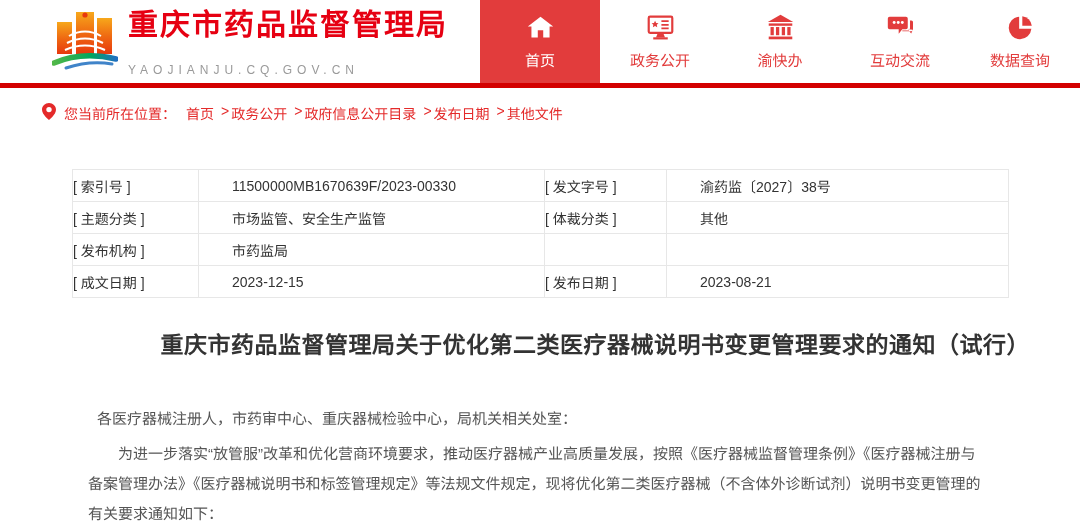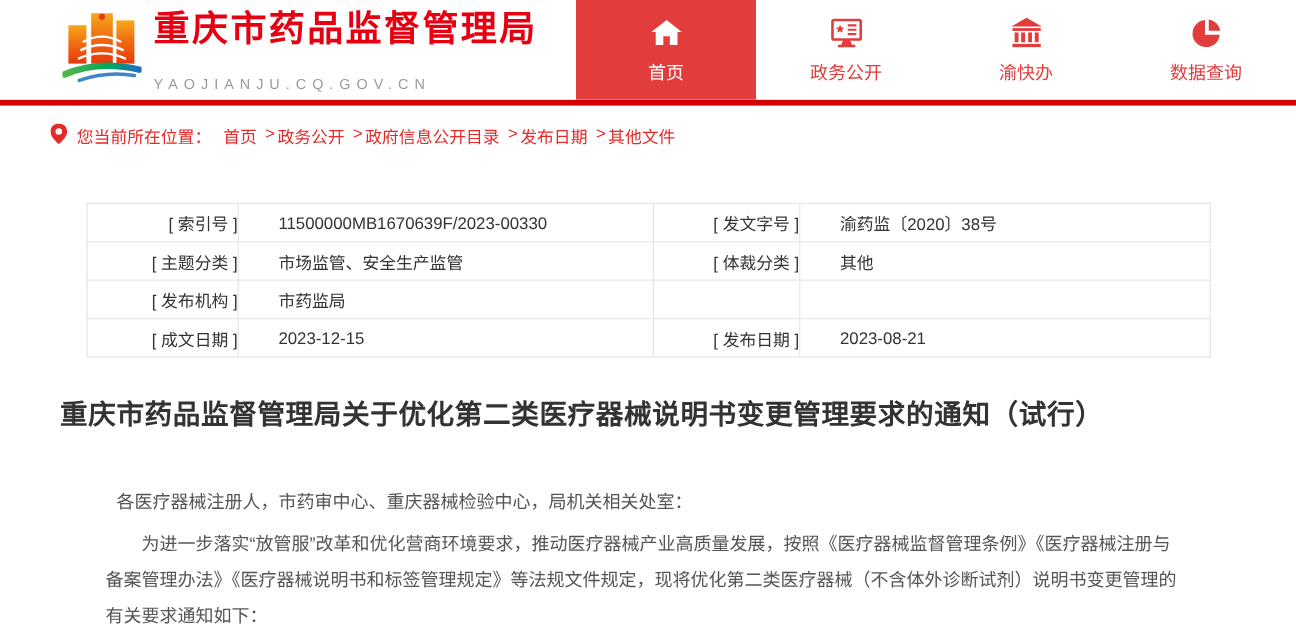--- a/index.html
+++ b/index.html
@@ -10,21 +10,21 @@
     --title-text:#333333;
     --body-text:#555555;
     --table-border:#e7e7e7;
   }
   *{box-sizing:border-box;margin:0;padding:0;}
   html,body{width:1080px;height:525px;overflow:hidden;background:#fff;
     font-family:"Liberation Sans","DejaVu Sans",sans-serif;}
 
   
   .topbar{position:relative;height:83px;background:#fff;}
-  .logo-area{position:absolute;left:52px;top:8px;display:flex;align-items:flex-start;gap:10px;cursor:pointer;}
+  .logo-area{position:absolute;left:52px;top:8px;display:flex;align-items:center;gap:10px;cursor:pointer;}
   .brand-name{font-size:30px;font-weight:bold;color:var(--brand-red);letter-spacing:2px;line-height:1.15;}
   .brand-domain{font-size:12px;color:#9a9a9a;letter-spacing:5px;margin-top:20px;}
   .nav{position:absolute;top:0;right:0;width:600px;height:83px;display:flex;}
   .nav-item{flex:1;display:flex;flex-direction:column;align-items:center;justify-content:center;gap:7px;cursor:pointer;}
   .nav-icon{color:var(--nav-red);display:flex;}
   .nav-icon svg{width:29px;height:29px;}
   .nav-label{font-size:15px;color:var(--nav-red);}
   .nav-item.active{background:var(--nav-red);}
   .nav-item.active .nav-label{color:#fff;}
   .nav-item.active .nav-icon{color:#fff;}
@@ -34,26 +34,26 @@
   .breadcrumb{display:flex;align-items:flex-start;margin:15px 0 0 42px;font-size:14px;color:var(--bc-red);}
   .bc-pin{margin-right:8px;display:flex;color:var(--bc-red);}
   .bc-prefix{margin-right:10px;}
   .bc-link{cursor:pointer;}
   .bc-sep{margin:0 2px 0 7px;}
 
   
   .meta-table{border-collapse:collapse;table-layout:fixed;width:936px;margin:46px 0 0 72px;
     font-size:14px;color:#3a3a3a;}
   .meta-table td{border:1px solid var(--table-border);height:32px;padding:0;overflow:hidden;white-space:nowrap;}
-  .meta-table td.cell-label{text-align:right;color:#333;}
+  .meta-table td.cell-label{text-align:left;color:#333;}
   .meta-table td.cell-value{padding-left:33px;color:#333;}
   .col-l{width:126px;} .col-v1{width:346px;} .col-l2{width:122px;} .col-v2{width:342px;}
 
   
-  .article-title{width:980px;margin:28px auto 0;text-align:left;font-size:23px;font-weight:bold;
+  .article-title{width:980px;margin:28px auto 0;text-align:right;font-size:23px;font-weight:bold;
     color:var(--title-text);letter-spacing:0.5px;}
   .article-body{margin:44px 90px 0 88px;font-size:15px;line-height:30px;color:var(--body-text);}
   .p-salutation{text-indent:9px;}
   .p-body{text-indent:2em;margin-top:5px;}
 </style>
 </head>
 <body>
 
 <div class="topbar">
   <div class="logo-area">
@@ -119,20 +119,32 @@
           <rect x="17.4" y="15.5" width="3.6" height="9"></rect>
           <rect x="23.5" y="15.5" width="3.6" height="9"></rect>
           <rect x="3" y="26" width="26" height="3"></rect>
         </svg>
       </span>
       <span class="nav-label">渝快办</span>
     </div>
     <div class="nav-item">
       <span class="nav-icon">
         <svg viewBox="0 0 32 32" fill="currentColor">
+          <path d="M4 4 h18 a2 2 0 0 1 2 2 v10 a2 2 0 0 1 -2 2 h-4 l-4 5 v-5 H4 a2 2 0 0 1 -2 -2 V6 a2 2 0 0 1 2 -2 Z"></path>
+          <circle cx="9" cy="10.5" r="1.6" fill="#fff"></circle>
+            <circle cx="13.5" cy="10.5" r="1.6" fill="#fff"></circle>
+            <circle cx="18" cy="10.5" r="1.6" fill="#fff"></circle>
+          <path d="M18 20 h10 a1.8 1.8 0 0 0 1.8 -1.8 V10 a1.8 1.8 0 0 0 -1.8 -1.8 h-1.5 v8 a3 3 0 0 1 -3 3 h-5.5 Z M29.8 18 l-2 4.5 -3.5 -4"></path>
+        </svg>
+      </span>
+      <span class="nav-label">互动交流</span>
+    </div>
+    <div class="nav-item">
+      <span class="nav-icon">
+        <svg viewBox="0 0 32 32" fill="currentColor">
           <path d="M14.5 4 A12.5 12.5 0 1 0 28 17.5 L14.5 17.5 Z"></path>
           <path d="M18 3.5 A12.5 12.5 0 0 1 28.5 14 L18 14 Z"></path>
         </svg>
       </span>
       <span class="nav-label">数据查询</span>
     </div>
   </nav>
 </div>
 <div class="red-divider"></div>
 
@@ -159,21 +171,21 @@
       <col class="col-l">
       <col class="col-v1">
       <col class="col-l2">
       <col class="col-v2">
     </colgroup>
   <tbody>
     <tr>
       <td class="cell-label">[ 索引号 ]</td>
       <td class="cell-value">11500000MB1670639F/2023-00330</td>
       <td class="cell-label">[ 发文字号 ]</td>
-      <td class="cell-value">渝药监〔2020〕38号</td>
+      <td class="cell-value">渝药监〔2027〕38号</td>
     </tr>
     <tr>
       <td class="cell-label">[ 主题分类 ]</td>
       <td class="cell-value">市场监管、安全生产监管</td>
       <td class="cell-label">[ 体裁分类 ]</td>
       <td class="cell-value">其他</td>
     </tr>
     <tr>
       <td class="cell-label">[ 发布机构 ]</td>
       <td class="cell-value">市药监局</td>

